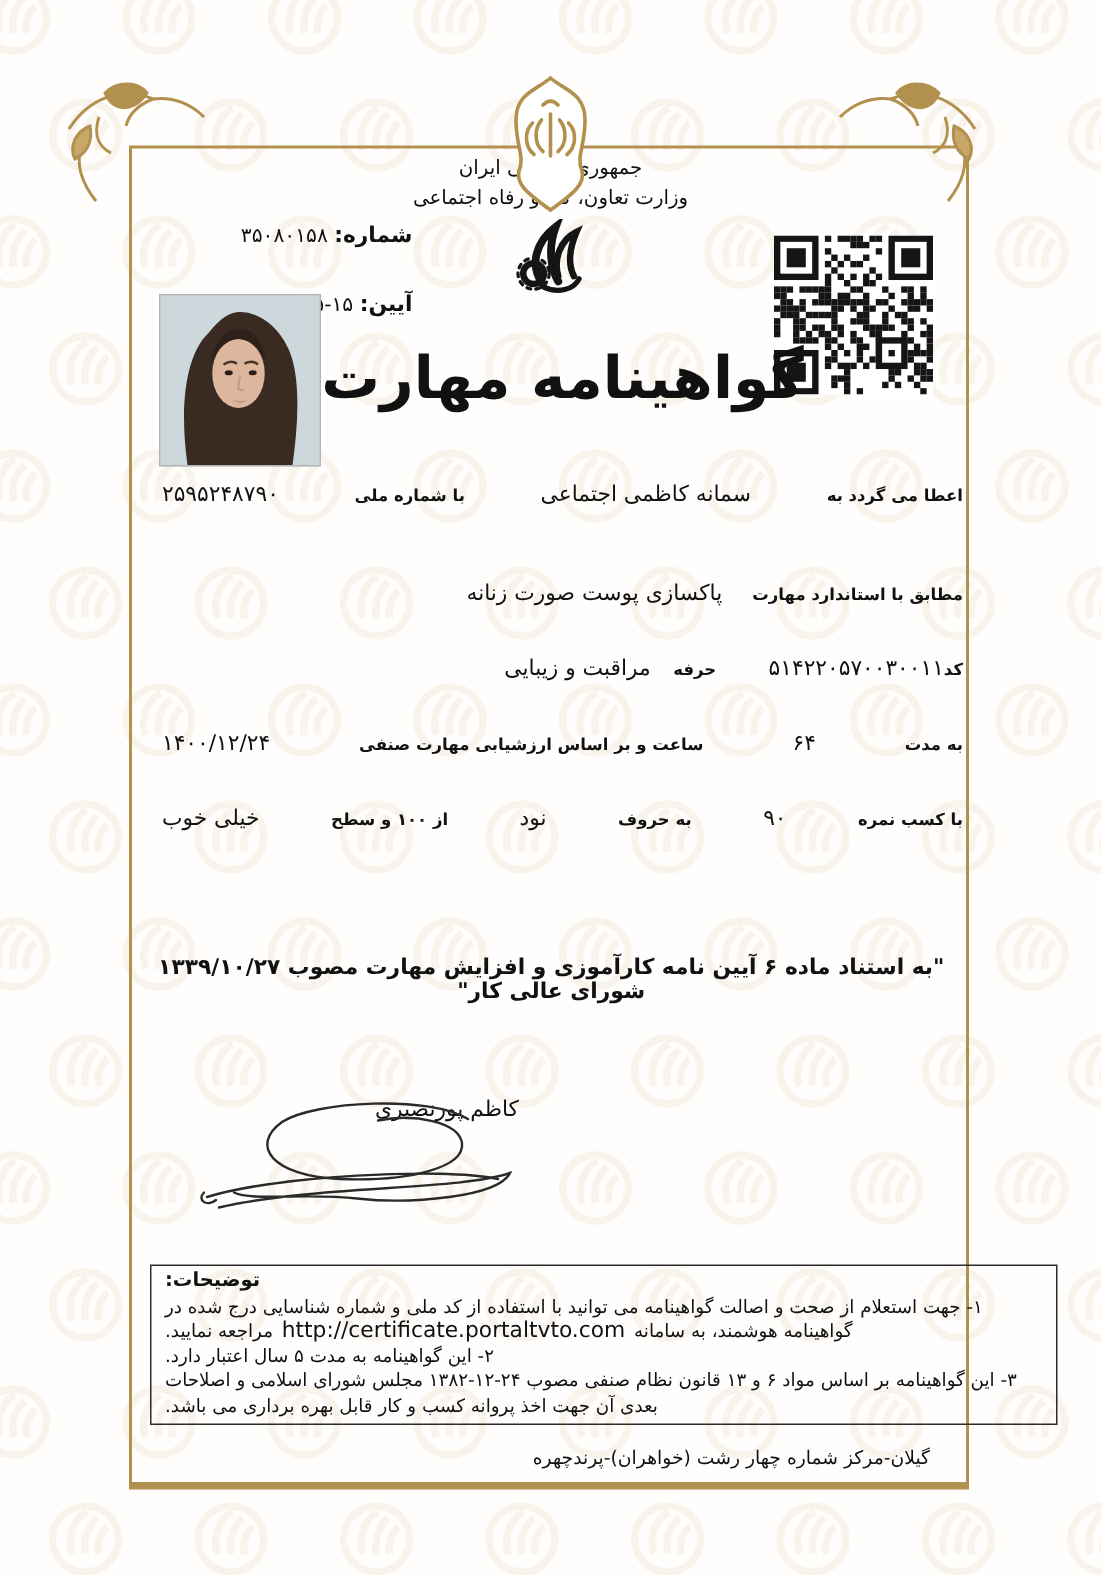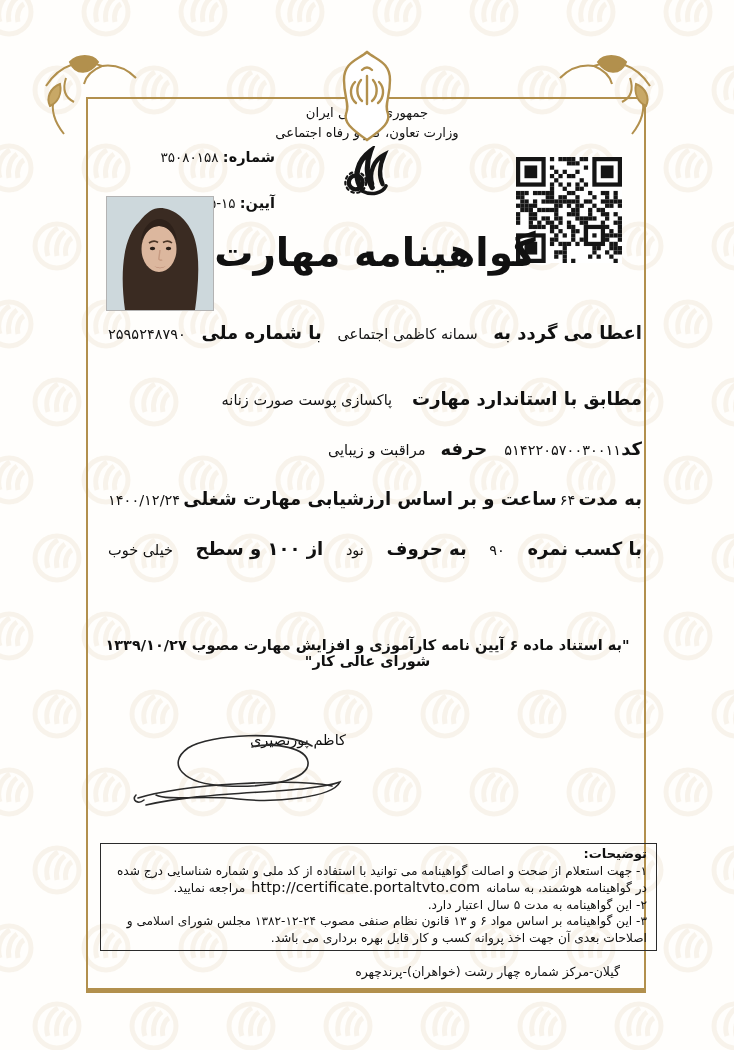--- a/index.html
+++ b/index.html
@@ -26,38 +26,38 @@
   .serial-line{margin-bottom:9px;font-size:13.5px;white-space:nowrap;margin-top:30px;}
   .serial-line .lbl{font-weight:bold;font-size:14.5px;}
   #header-center{left:220px;top:103px;width:294px;text-align:center;z-index:2;font-size:13.2px;line-height:1.5;}
   #tvto-logo{display:block;margin:3px auto 1px auto;width:52px;height:52px;}
   #qr-box{left:516px;top:157px;width:106px;height:106px;z-index:2;background:#fff;}
   #photo-box{left:106px;top:196px;width:108px;height:115px;z-index:2;border:1px solid #b3b3b3;box-sizing:border-box;background:#cdd8dc;}
   #cert-title{left:108px;top:230px;width:534px;text-align:center;z-index:2;
     font-size:39px;font-weight:bold;letter-spacing:-1px;}
   
   .row{left:108px;width:534px;z-index:2;display:flex;align-items:baseline;}
-  .row .lbl{font-weight:bold;font-size:18px;white-space:nowrap;}
+  .row .lbl{font-weight:bold;font-size:11px;white-space:nowrap;}
   .row .val{font-size:14.5px;white-space:nowrap;}
   .sb{justify-content:space-between;}
   #row-grant{top:322px;}
   #row-standard{top:388px;}
   #row-code{top:438px;}
   #row-duration{top:488px;}
   #row-score{top:538px;}
-  .mr20{margin-right:20px;} .mr55{} .mr35{margin-right:17px;} .mr15{margin-right:15px;}
+  .mr20{margin-right:20px;} .mr55{} .mr35{margin-right:35px;} .mr15{margin-right:15px;}
   #quote{left:95px;top:637px;width:545px;text-align:center;z-index:2;font-weight:bold;font-size:14.5px;}
   
   #sig-block{left:88px;top:716px;width:420px;text-align:center;z-index:2;}
   #sig-title{font-weight:bold;font-size:17.5px;}
   #sig-name{font-size:14.5px;margin-top:16px;}
   #sig-scribble{left:126px;top:726px;width:240px;height:88px;z-index:3;}
   
-  #notes-box{left:100px;top:843px;width:557px;box-sizing:border-box;z-index:2;
-    border:1.5px solid #2b2b2b;padding:2px 9px 4px 9px;font-size:12.2px;line-height:16.5px;text-align:right;}
+  #notes-box{left:100px;top:843px;width:605px;box-sizing:border-box;z-index:2;
+    border:1.5px solid #2b2b2b;padding:2px 9px 4px 9px;font-size:12.2px;line-height:16.5px;text-align:left;}
   #notes-heading{font-weight:bold;font-size:13px;}
   .url{font-size:14.5px;direction:ltr;unicode-bidi:embed;display:inline-block;padding:0 2px;}
   #center-line{left:100px;top:964px;width:520px;z-index:2;font-size:12.5px;text-align:right;}
   .num{direction:ltr;unicode-bidi:embed;}
 </style>
 </head>
 <body>
 
 <div id="watermarks" class="abs">
     <span class="wm" style="left:-20px;top:-18px;"><svg width="58" height="58" viewBox="0 0 58 58">
@@ -1274,21 +1274,21 @@
 <div id="row-code" class="abs row">
   <span class="lbl">کد</span>
   <span class="val num mr55" dir="ltr">۵۱۴۲۲۰۵۷۰۰۳۰۰۱۱</span>
   <span class="lbl mr35">حرفه</span>
   <span class="val mr15">مراقبت و زیبایی</span>
 </div>
 
 <div id="row-duration" class="abs row sb">
   <span class="lbl">به مدت</span>
   <span class="val num" dir="ltr">۶۴</span>
-  <span class="lbl">ساعت و بر اساس ارزشیابی مهارت شغلی</span>
+  <span class="lbl">ساعت و بر اساس ارزشیابی مهارت صنفی</span>
   <span class="val num" dir="ltr">۱۴۰۰/۱۲/۲۴</span>
 </div>
 
 <div id="row-score" class="abs row sb">
   <span class="lbl">با کسب نمره</span>
   <span class="val num" dir="ltr">۹۰</span>
   <span class="lbl">به حروف</span>
   <span class="val">نود</span>
   <span class="lbl">از ۱۰۰ و سطح</span>
   <span class="val">خیلی خوب</span>

